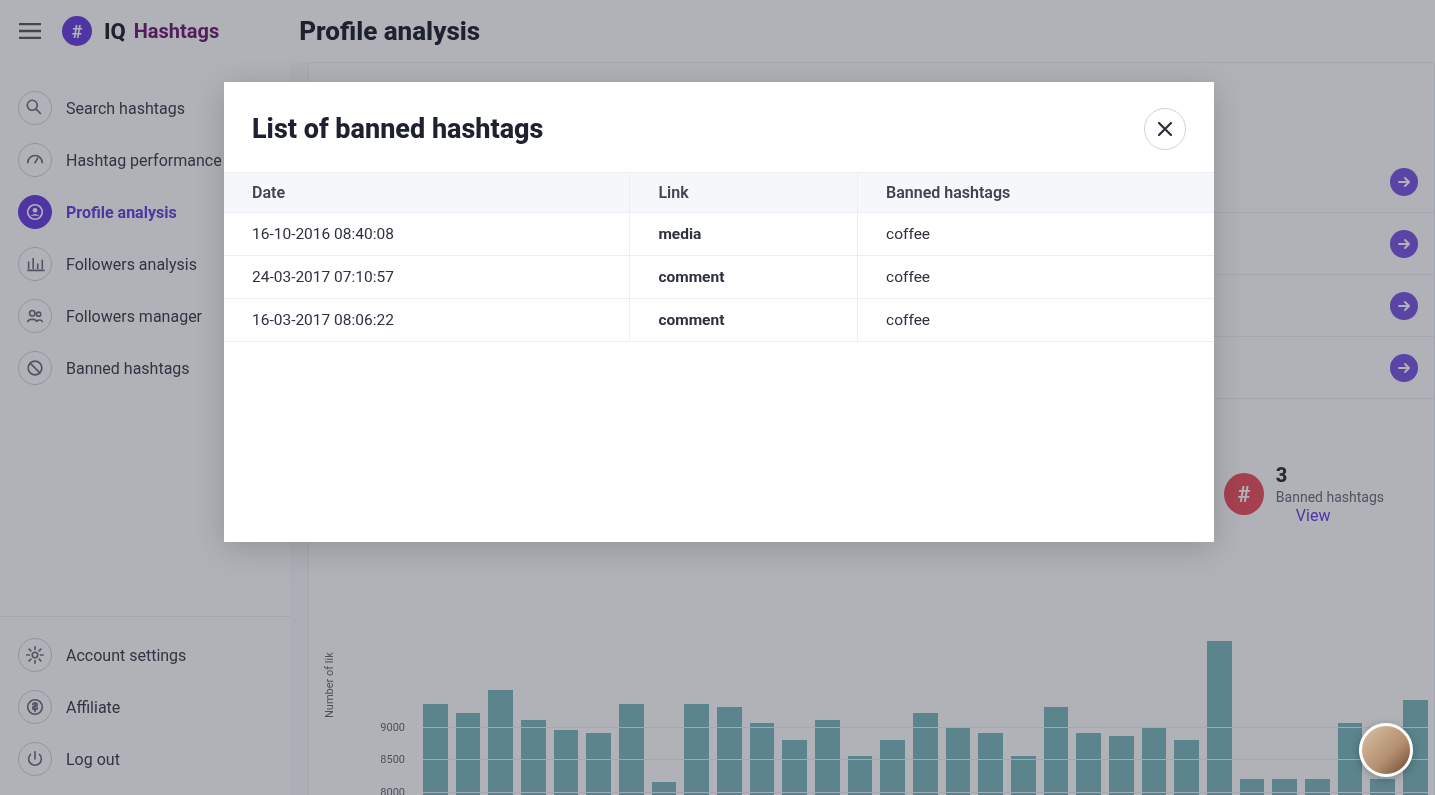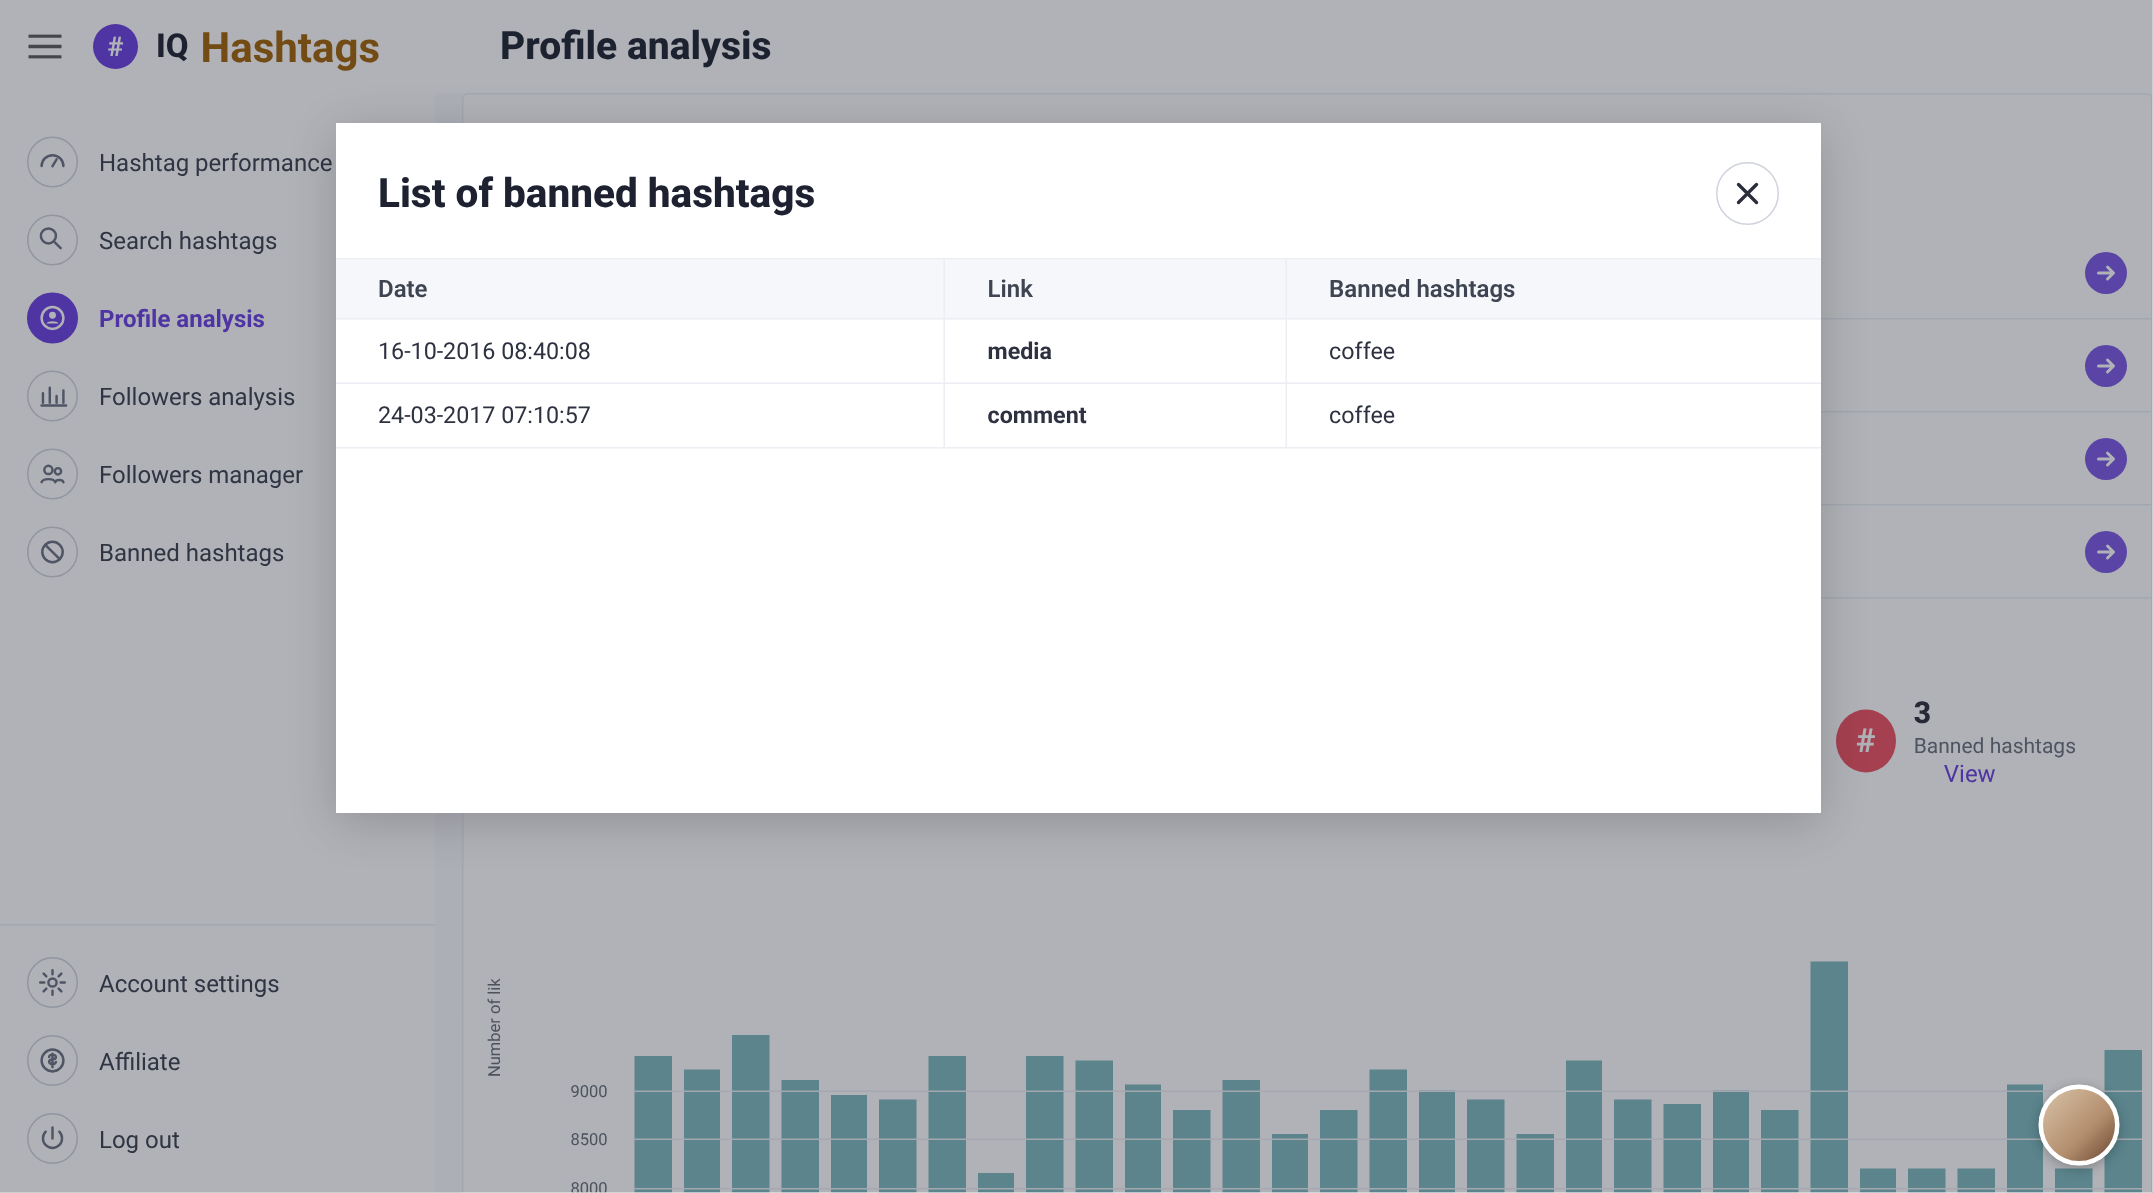--- a/index.html
+++ b/index.html
@@ -18,21 +18,21 @@
     color: #5a5a5a;
   }
   .brand { display: flex; align-items: center; gap: 8px; margin-left: 2px; }
   .brand-badge {
     width: 30px; height: 30px; border-radius: 50%;
     background: #6b3fe0; color: #fff;
     display: flex; align-items: center; justify-content: center;
     font-size: 18px; font-weight: 700;
   }
   .brand-iq { font-weight: 800; font-size: 22px; color: #1f2330; margin-left: 4px; }
-  .brand-hashtags { font-weight: 700; font-size: 28px; color: #a16207; }
+  .brand-hashtags { font-weight: 700; font-size: 20px; color: #701a75; }
   .page-title {
     margin-left: 80px; font-size: 26px; font-weight: 800; color: #1e2230;
   }
 
   
   .sidebar {
     position: absolute; top: 62px; left: 0; width: 290px; bottom: 0;
     background: #ffffff; z-index: 2;
     display: flex; flex-direction: column;
   }
@@ -192,34 +192,34 @@
     <span class="brand-hashtags">Hashtags</span>
   </div>
   <div class="page-title">Profile analysis</div>
 </div>
 
 <div class="sidebar">
   <div class="sidebar-main" id="sidebar-main">
       <div class="sidebar-item">
         <span class="icon-wrap">
           <svg width="20" height="20" viewBox="0 0 22 22" fill="none" stroke="currentColor" stroke-width="1.8" stroke-linecap="round" stroke-linejoin="round">
+            <circle cx="8" cy="8" r="5.5"></circle>
+            <path d="M12.5 12.5 L17 17"></path>
+          </svg>
+        </span>
+        <span>Search hashtags</span>
+      </div>
+      <div class="sidebar-item">
+        <span class="icon-wrap">
+          <svg width="20" height="20" viewBox="0 0 22 22" fill="none" stroke="currentColor" stroke-width="1.8" stroke-linecap="round" stroke-linejoin="round">
             <path d="M3 14a8 8 0 0 1 16 0"></path>
             <path d="M11 14l3-5"></path>
           </svg>
         </span>
         <span>Hashtag performance</span>
-      </div>
-      <div class="sidebar-item">
-        <span class="icon-wrap">
-          <svg width="20" height="20" viewBox="0 0 22 22" fill="none" stroke="currentColor" stroke-width="1.8" stroke-linecap="round" stroke-linejoin="round">
-            <circle cx="8" cy="8" r="5.5"></circle>
-            <path d="M12.5 12.5 L17 17"></path>
-          </svg>
-        </span>
-        <span>Search hashtags</span>
       </div>
       <div class="sidebar-item active">
         <span class="icon-wrap">
           <svg width="20" height="20" viewBox="0 0 22 22" fill="none" stroke="currentColor" stroke-width="1.8" stroke-linecap="round" stroke-linejoin="round">
             <circle cx="11" cy="11" r="8"></circle>
             <circle cx="11" cy="9" r="2.5" fill="currentColor" stroke="none"></circle>
             <path d="M6.5 15c1-2.2 7.9-2.2 9 0" fill="currentColor" stroke="none"></path>
           </svg>
         </span>
         <span>Profile analysis</span>
@@ -404,17 +404,22 @@
         <tr>
           <td>16-10-2016 08:40:08</td>
           <td class="link-cell">media</td>
           <td>coffee</td>
         </tr>
         <tr>
           <td>24-03-2017 07:10:57</td>
           <td class="link-cell">comment</td>
           <td>coffee</td>
         </tr>
+        <tr>
+          <td>16-03-2017 08:06:22</td>
+          <td class="link-cell">comment</td>
+          <td>coffee</td>
+        </tr>
       </tbody>
   </table>
 </div>
 
 <div class="avatar-bubble"></div>
 
 </body></html>

